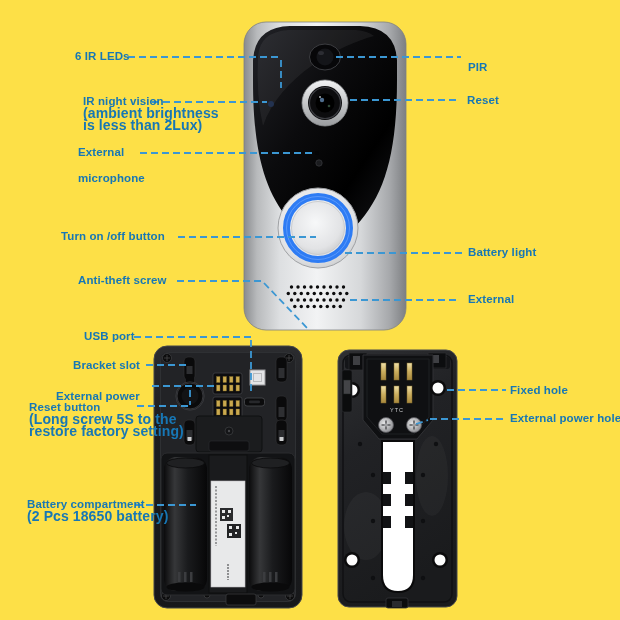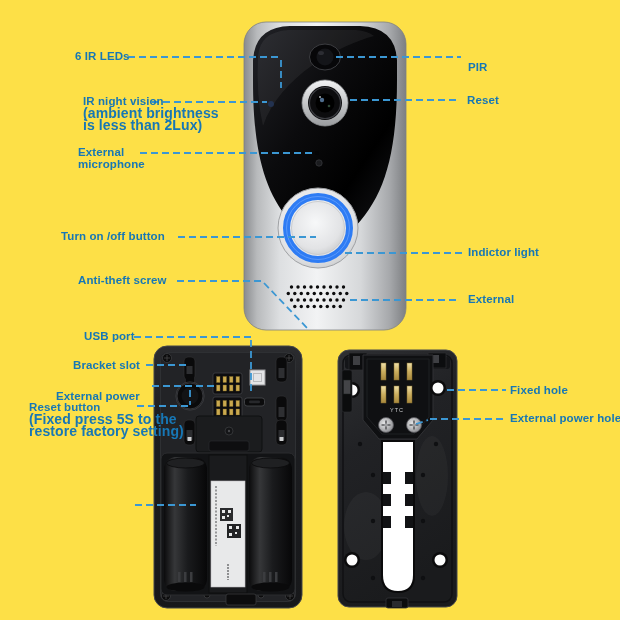--- a/index.html
+++ b/index.html
@@ -3,21 +3,21 @@
 <meta charset="utf-8">
 <style>
   html,body{margin:0;padding:0;background:#fff;}
   .stage{position:relative;width:620px;height:620px;background:#fde047;overflow:hidden;
          font-family:"Liberation Sans",sans-serif;}
   .stage svg{position:absolute;}
   .overlay{left:0;top:0;}
   .lbl{position:absolute;color:#1777b5;font-weight:bold;font-size:11.5px;line-height:11px;
        white-space:nowrap;letter-spacing:0.1px;}
   .lbl .sub{font-weight:bold;font-size:14px;line-height:11px;margin-top:1px;}
-  .lbl .t2{margin-top:1px;}
+  .lbl .t2{margin-top:15px;}
 </style>
 </head>
 <body>
 
 <div class="stage">
 
   <svg style="left:240px;top:14px" width="170" height="322" viewBox="0 0 170 322">
     <defs>
       <linearGradient id="fg-body" x1="0" y1="0" x2="1" y2="0">
         <stop offset="0" stop-color="#898b8e"></stop>
@@ -393,32 +393,36 @@
     <div>USB port</div>
   </div>
   <div class="lbl" style="left:73px;top:360px">
     <div>Bracket slot</div>
   </div>
   <div class="lbl" style="left:56px;top:391px">
     <div>External power</div>
   </div>
   <div class="lbl" style="left:29px;top:402px">
     <div>Reset button</div>
-    <div class="sub">(Fixed press 5S to the</div>
+    <div class="sub">(Long screw 5S to the</div>
     <div class="sub">restore factory setting)</div>
+  </div>
+  <div class="lbl" style="left:27px;top:499px">
+    <div>Battery compartment</div>
+    <div class="sub">(2 Pcs 18650 battery)</div>
   </div>
 
   <div class="lbl" style="left:468px;top:62px">
     <div>PIR</div>
   </div>
   <div class="lbl" style="left:467px;top:95px">
     <div>Reset</div>
   </div>
   <div class="lbl" style="left:468px;top:247px">
-    <div>Indictor light</div>
+    <div>Battery light</div>
   </div>
   <div class="lbl" style="left:468px;top:294px">
     <div>External</div>
   </div>
   <div class="lbl" style="left:510px;top:385px">
     <div>Fixed hole</div>
   </div>
   <div class="lbl" style="left:510px;top:413px">
     <div>External power hole</div>
   </div>

